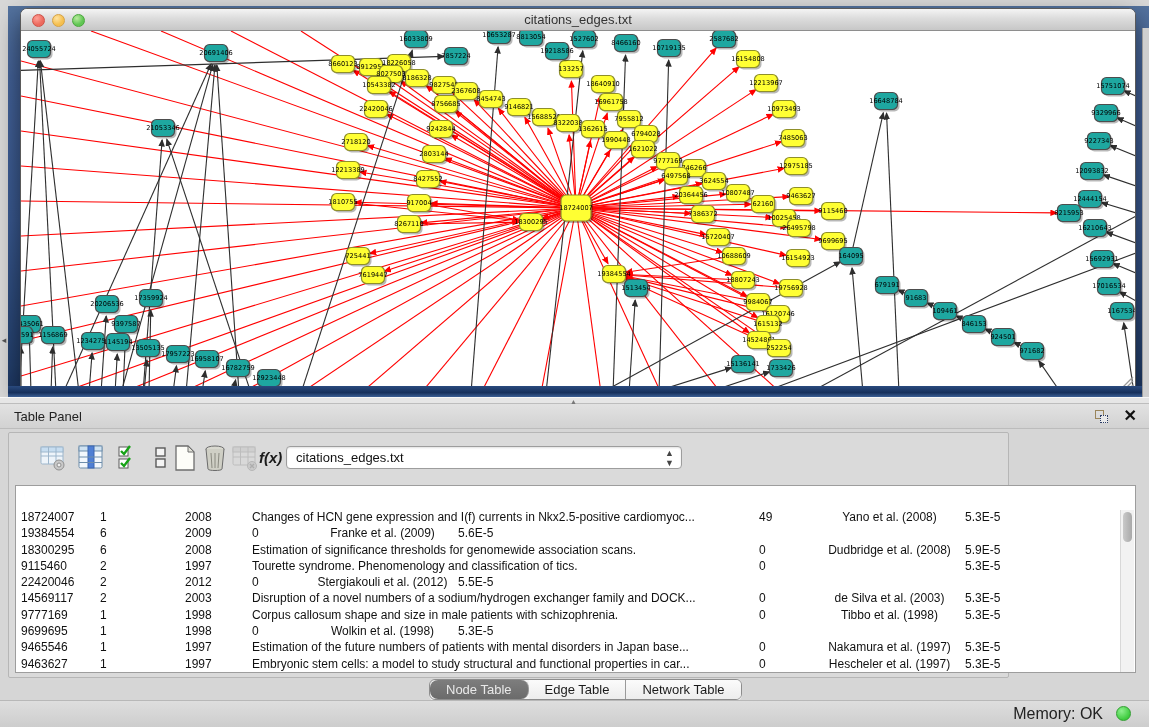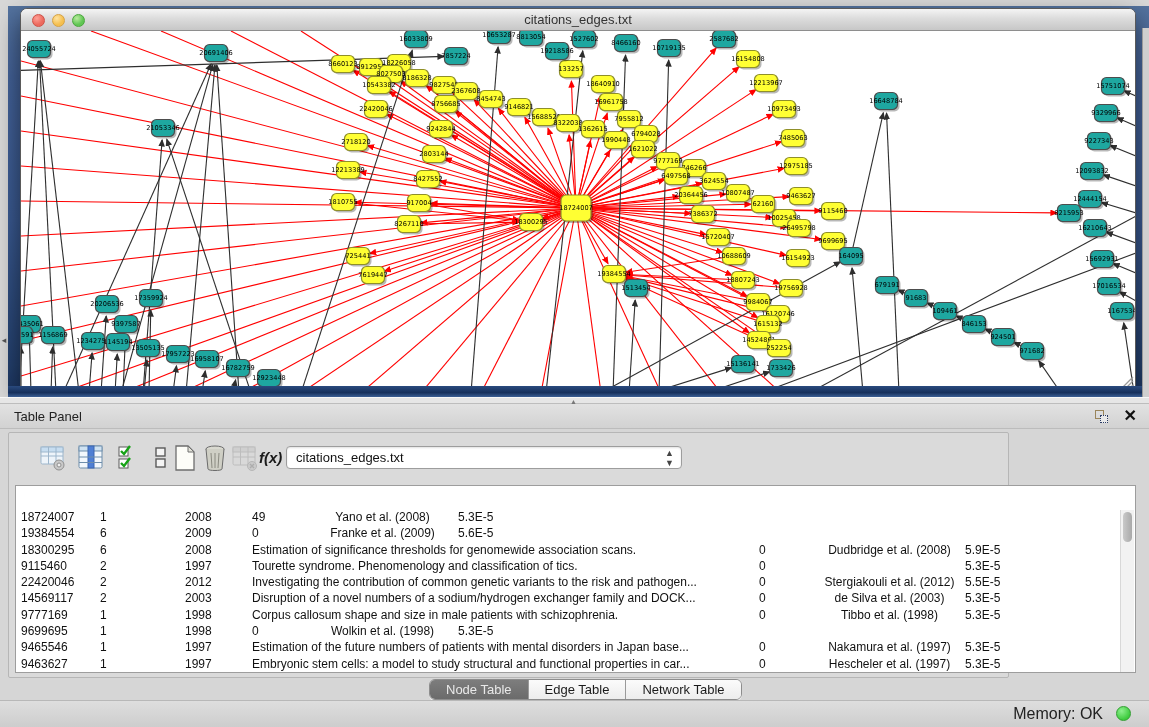--- a/index.html
+++ b/index.html
@@ -70,21 +70,21 @@
   .td.center { text-align:center; padding-left:0; }
   #vscroll { position:absolute; right:1px; top:24px; width:14px; height:162px; background:#f2f2f2; border-left:1px solid #d8d8d8; }
   #vthumb { position:absolute; left:2px; top:2px; width:9px; height:30px; background:linear-gradient(to right,#c9c9c9,#a9a9a9); border-radius:5px; }
 
   
   #tabs { position:absolute; left:420px; top:246px; height:21px; display:flex;
     border:1px solid #8d8d8d; border-radius:6px; overflow:hidden; background:#f4f4f4;
     box-shadow:0 1px 0 rgba(255,255,255,0.6); }
   .tab { font-size:13px; line-height:19px; padding:0 16px; color:#1b1b1b; border-right:1px solid #9a9a9a; background:linear-gradient(to bottom,#fbfbfb,#ededed); }
   .tab:last-child { border-right:none; }
-  .tab.active { background:linear-gradient(to bottom,#7d7d7d,#6b6b6b); color:#e9e9e9; }
+  .tab.active { background:linear-gradient(to bottom,#7d7d7d,#6b6b6b); color:#e9e9e9;border-radius:8px; }
 
   
   #status-bar { position:absolute; left:0; top:700px; width:1149px; height:27px;
     background:linear-gradient(to bottom,#dedede,#cdcdcd); border-top:1px solid #b8b8b8; }
   #memory-label { position:absolute; right:46px; top:4px; font-size:16px; color:#222; }
   #memory-dot { position:absolute; right:18px; top:5px; width:15px; height:15px; border-radius:50%;
     background:radial-gradient(circle at 35% 30%, #8ef08e, #3ecb3e 70%); border:1px solid #2f9f2f; }
 </style>
 </head>
 <body>
@@ -895,20 +895,21 @@
           <span class="arrows">▲<br>▼</span>
         </div>
       </div>
 
       <div id="data-table">
         <div id="tbody">
             <div class="tr">
               <div class="td" style="width: 79px;">18724007</div>
               <div class="td" style="width: 85px;">1</div>
               <div class="td" style="width: 67px;">2008</div>
+              <div class="td" style="width: 507px;">Changes of HCN gene expression and I(f) currents in Nkx2.5-positive cardiomyoc...</div>
               <div class="td" style="width: 65px;">49</div>
               <div class="td center" style="width: 141px;">Yano et al. (2008)</div>
               <div class="td" style="width: 85px;">5.3E-5</div>
             </div>
             <div class="tr">
               <div class="td" style="width: 79px;">19384554</div>
               <div class="td" style="width: 85px;">6</div>
               <div class="td" style="width: 67px;">2009</div>
               <div class="td" style="width: 65px;">0</div>
               <div class="td center" style="width: 141px;">Franke et al. (2009)</div>
@@ -929,21 +930,20 @@
               <div class="td" style="width: 67px;">1997</div>
               <div class="td" style="width: 507px;">Tourette syndrome. Phenomenology and classification of tics.</div>
               <div class="td" style="width: 65px;">0</div>
               <div class="td center" style="width: 141px; margin-top: 34px;">Jankovic et al. (1997)</div>
               <div class="td" style="width: 85px;">5.3E-5</div>
             </div>
             <div class="tr">
               <div class="td" style="width: 79px;">22420046</div>
               <div class="td" style="width: 85px;">2</div>
               <div class="td" style="width: 67px;">2012</div>
-              <div class="td" style="width: 507px;">Investigating the contribution of common genetic variants to the risk and pathogen...</div>
               <div class="td" style="width: 65px;">0</div>
               <div class="td center" style="width: 141px;">Stergiakouli et al. (2012)</div>
               <div class="td" style="width: 85px;">5.5E-5</div>
             </div>
             <div class="tr">
               <div class="td" style="width: 79px;">14569117</div>
               <div class="td" style="width: 85px;">2</div>
               <div class="td" style="width: 67px;">2003</div>
               <div class="td" style="width: 507px;">Disruption of a novel numbers of a sodium/hydrogen exchanger family and DOCK...</div>
               <div class="td" style="width: 65px;">0</div>

